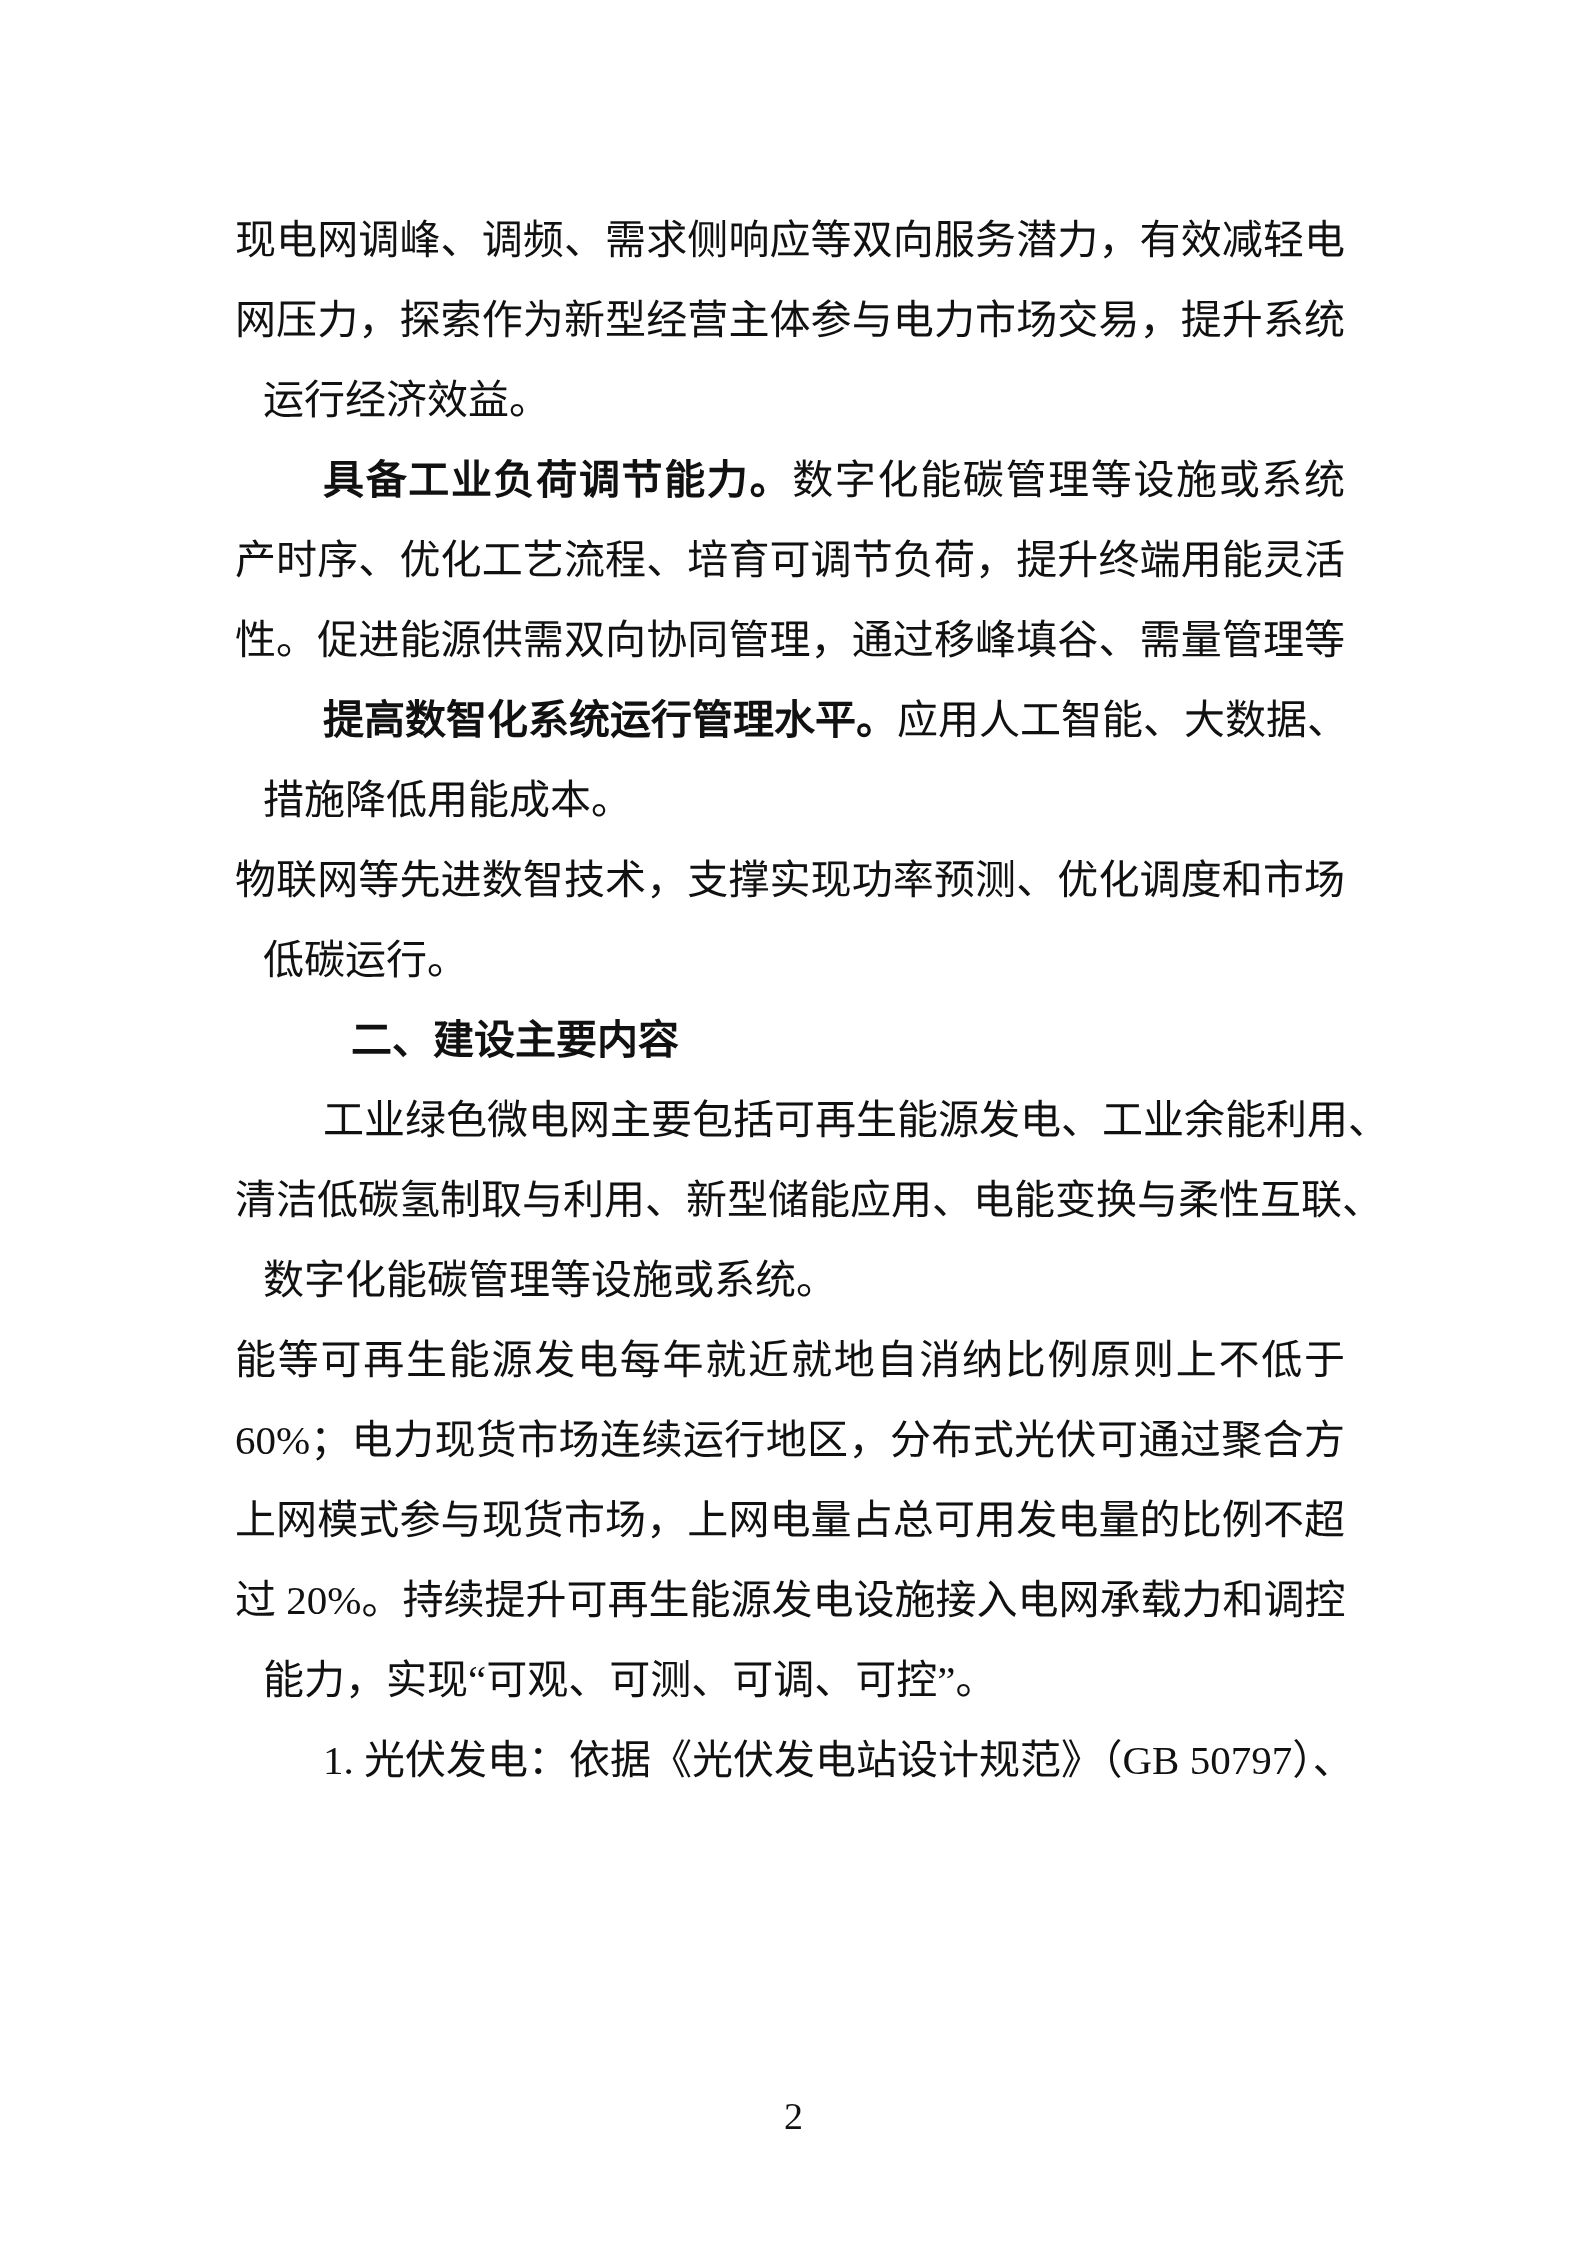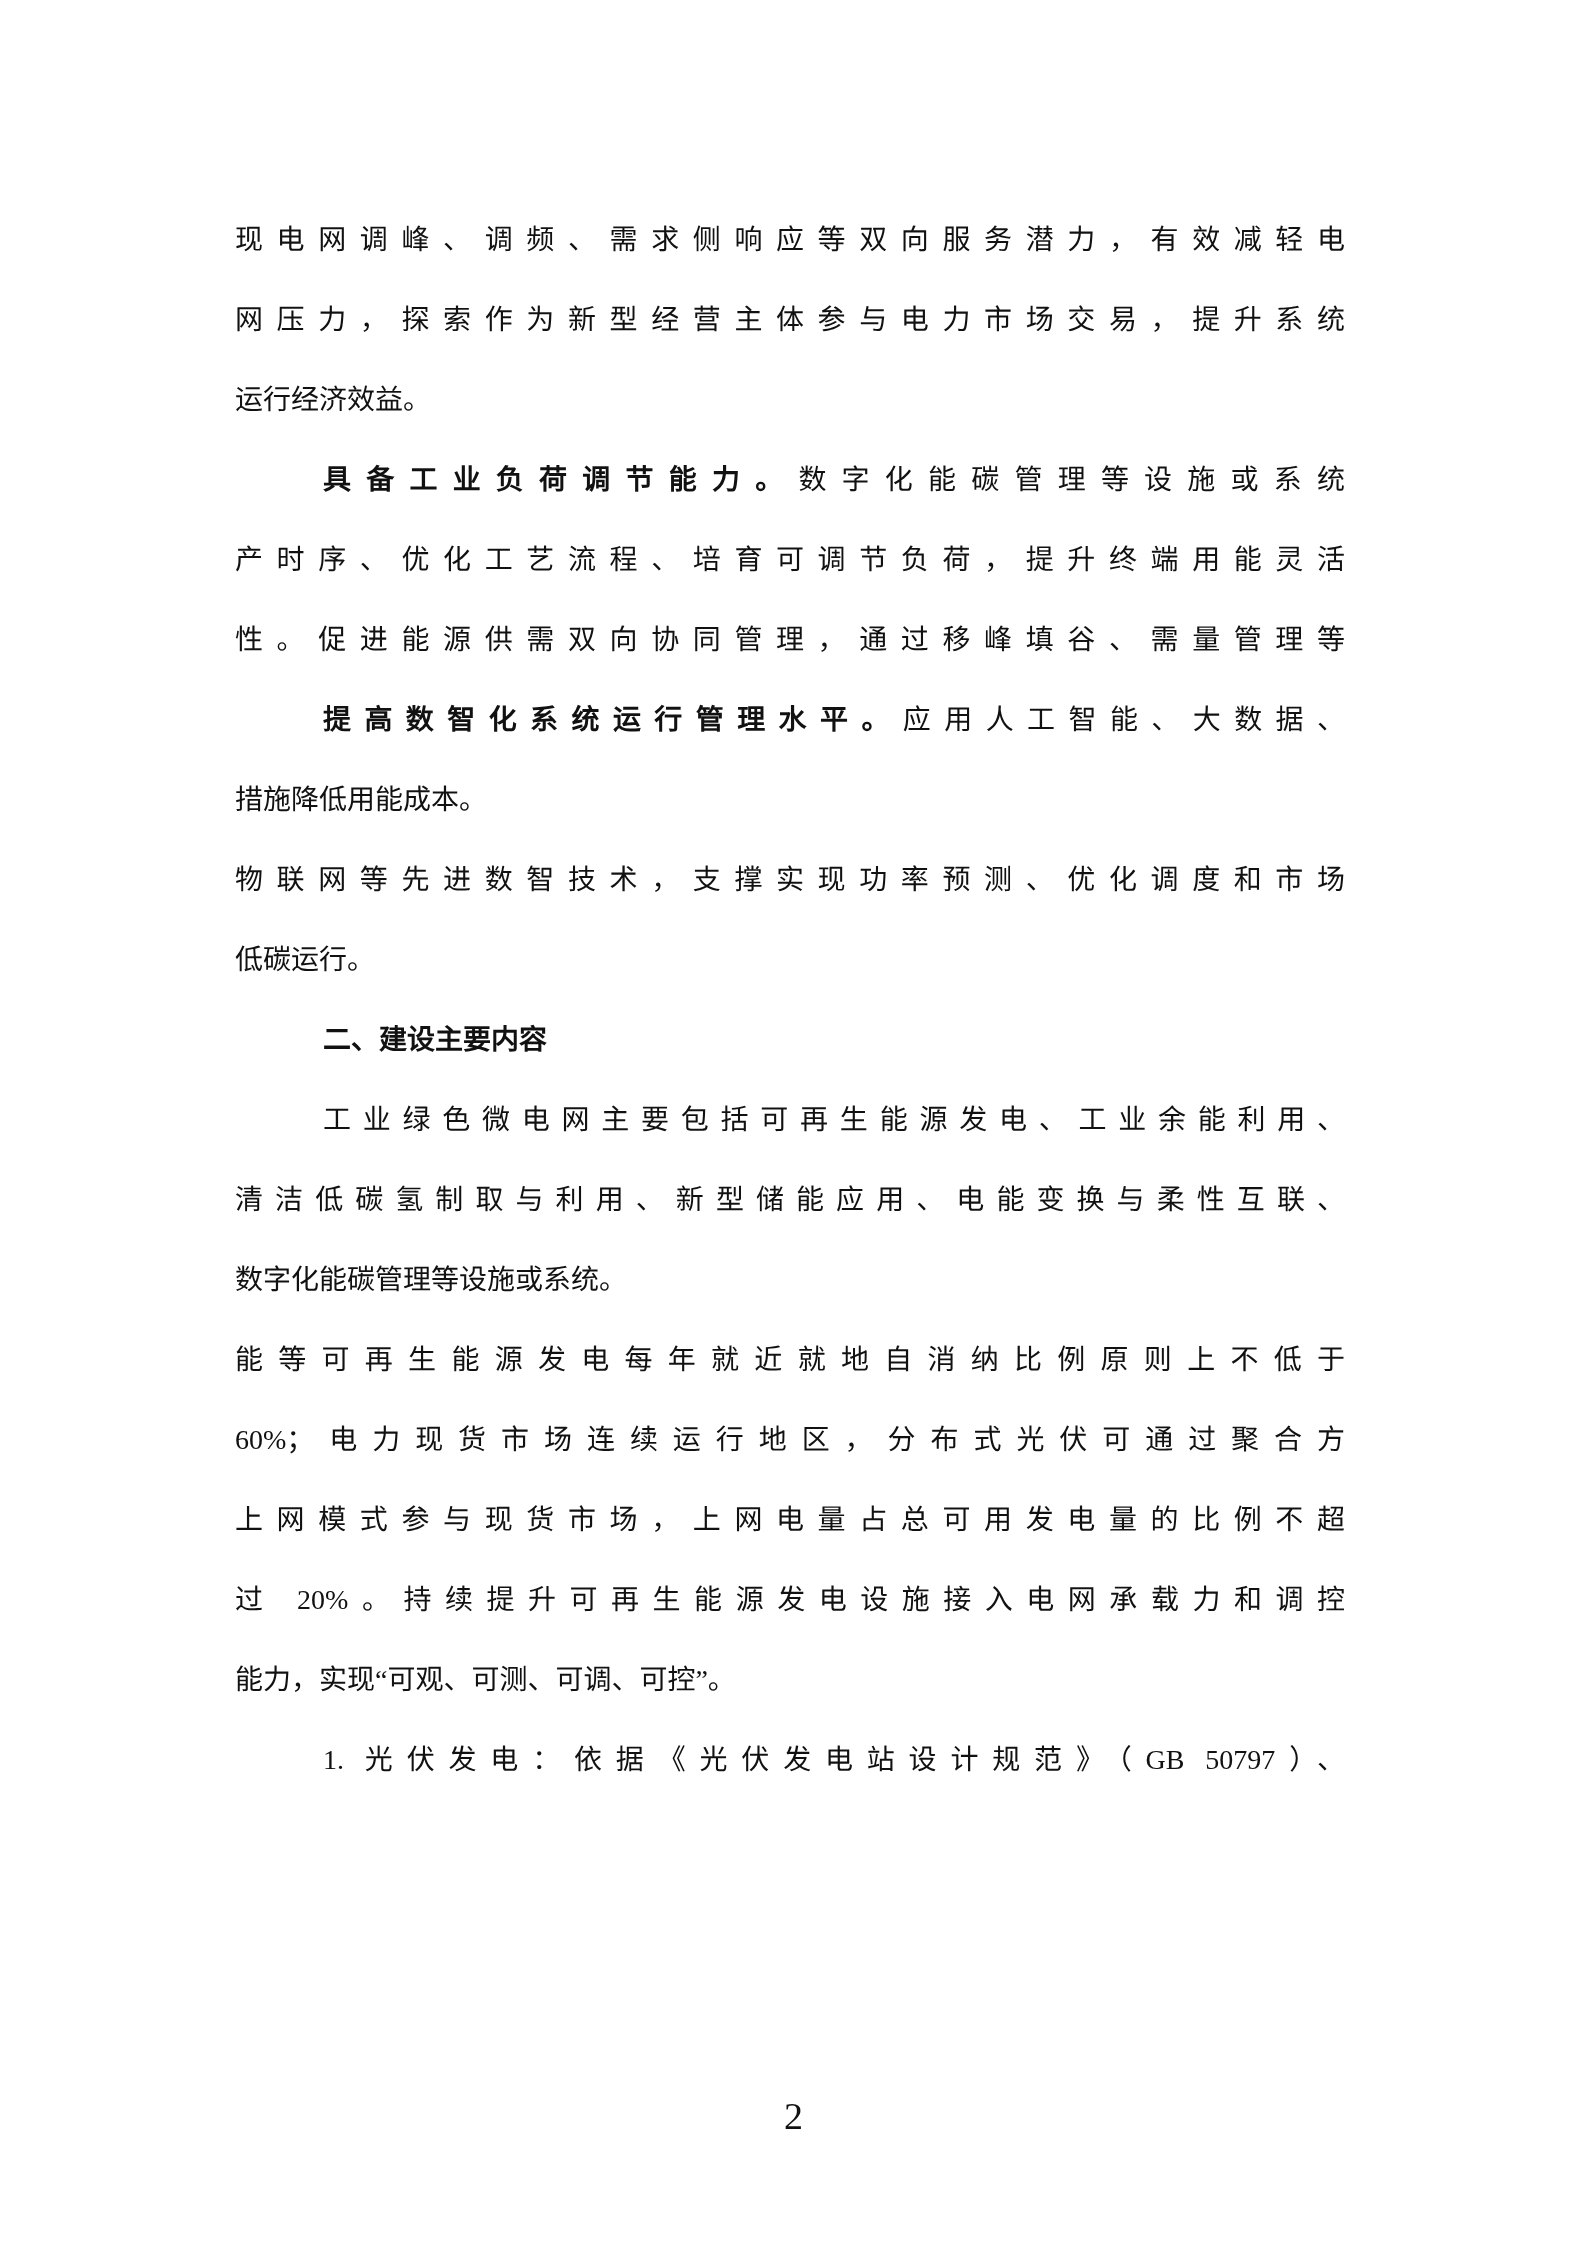--- a/index.html
+++ b/index.html
@@ -18,30 +18,31 @@
   }
   .content {
     position: absolute;
     top: 200px;
     left: 235px;
     width: 1110px;
   }
   .line {
     height: 80px;
     line-height: 80px;
-    font-size: 28px;
+    font-size: 41px;
     letter-spacing: 0;
     white-space: nowrap;
     text-align: justify;
     text-align-last: justify;
     text-justify: inter-character;
   }
   .line.end {
     text-align: left;
     text-align-last: left;
+    margin-left: 28px;
   }
   .line.indent {
     text-indent: 88px;
   }
   .lead {
     font-weight: 700;
   }
   .line.heading .lead {
     font-family: Liberation Sans, sans-serif;
     font-weight: 700;

